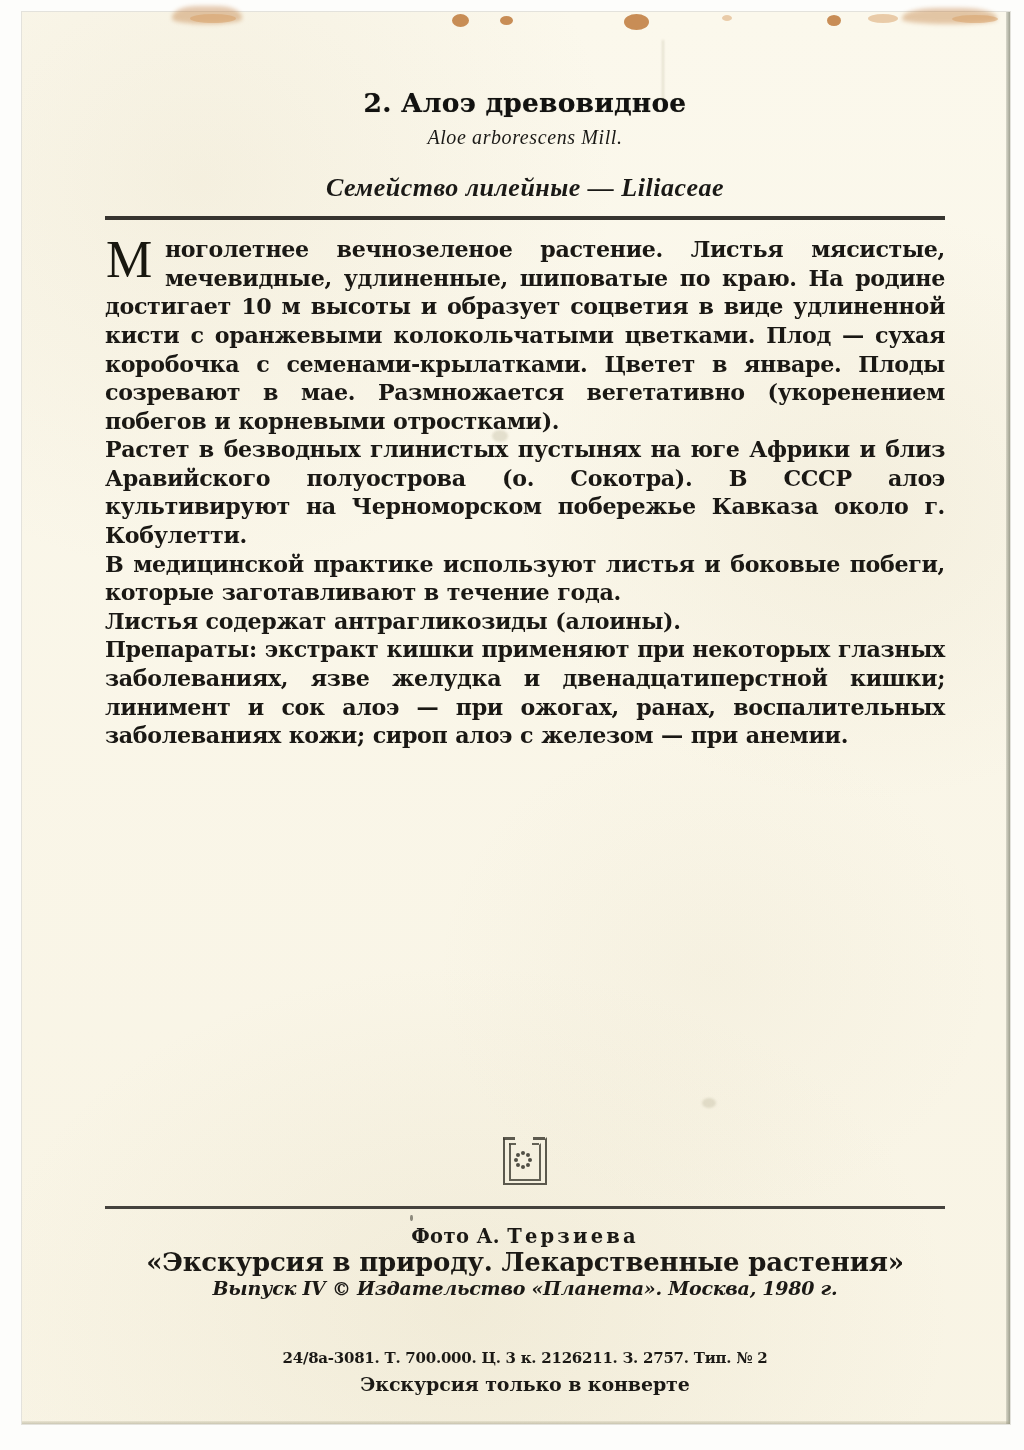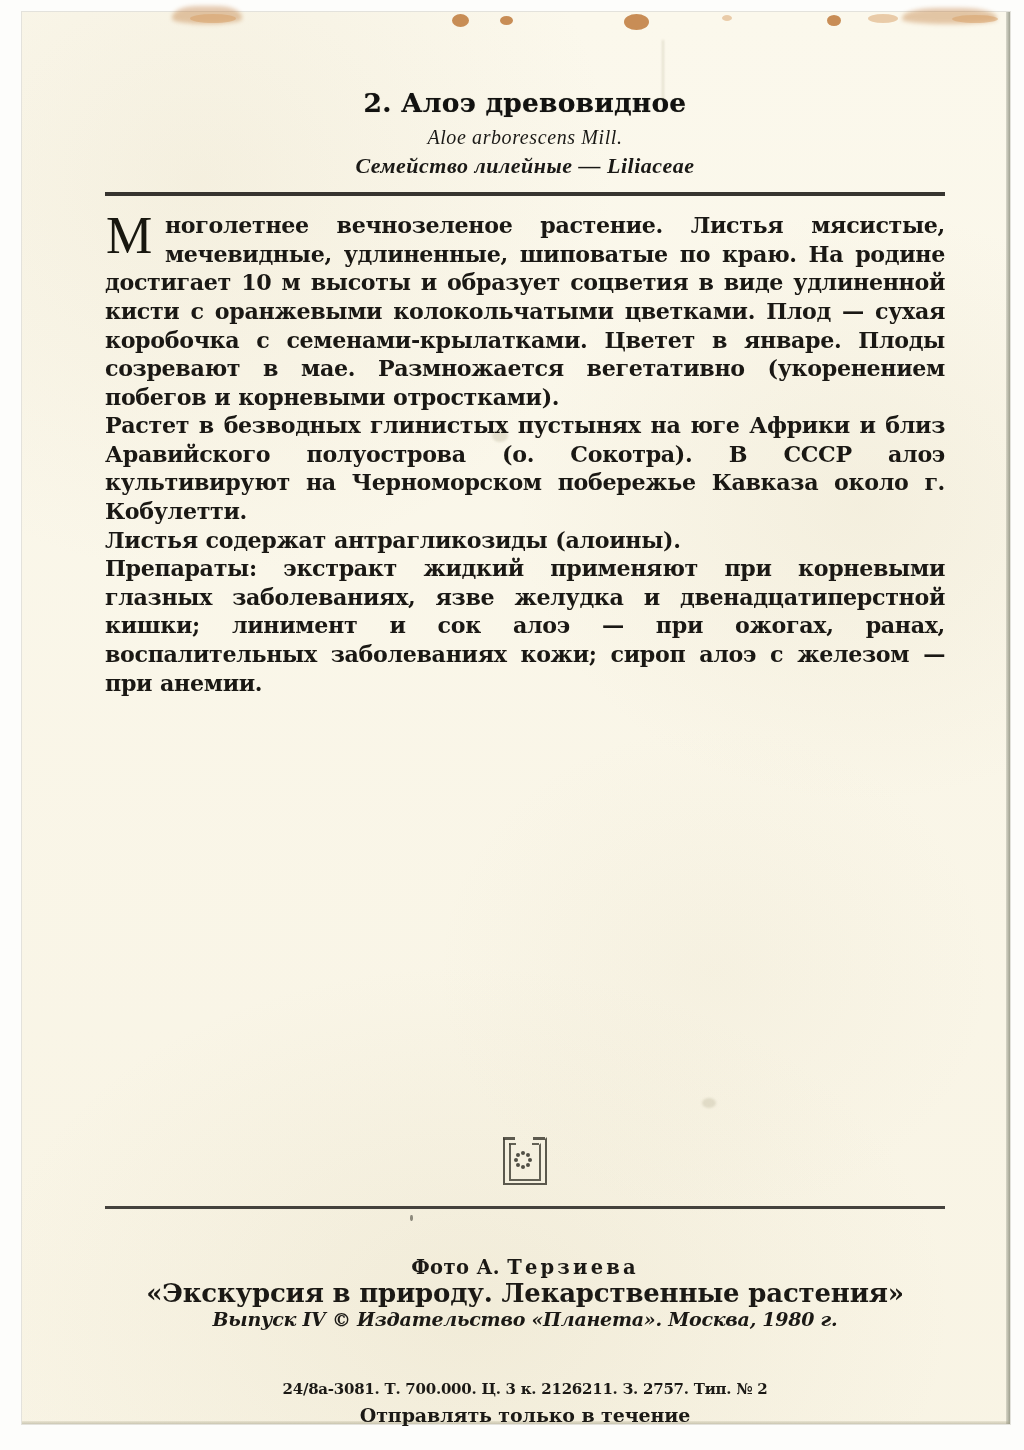--- a/index.html
+++ b/index.html
@@ -102,25 +102,25 @@
   .latin {
     margin-top: 9px;
     font-family: "Liberation Serif", "DejaVu Serif", serif;
     font-style: italic;
     font-size: 20px;
     letter-spacing: 0.6px;
     color: #1a1916;
   }
 
   .family {
-    margin-top: 4px;
+    margin-top: 24px;
     font-family: "Liberation Serif", "DejaVu Serif", serif;
     font-style: italic;
     font-weight: 700;
-    font-size: 22px;
+    font-size: 26px;
     letter-spacing: 0.5px;
     color: #1a1916;
   }
 
   .rule-thick {
     margin-top: 13px;
     height: 4px;
     background: #262420;
     opacity: 0.92;
   }
@@ -218,21 +218,21 @@
     width: 840px;
     height: 2.5px;
     background: #2b2925;
     opacity: 0.88;
   }
 
   
   .footer {
     position: absolute;
     left: 0;
-    top: 1243px;
+    top: 1212px;
     width: 840px;
     text-align: center;
     font-family: "DejaVu Serif", "Liberation Serif", serif;
     font-weight: 700;
     color: #1b1915;
   }
 
   .photo-credit {
     font-size: 19.5px;
     letter-spacing: 0.4px;
@@ -308,22 +308,23 @@
         <div class="title">2. Алоэ древовидное</div>
         <div class="latin">Aloe arborescens Mill.</div>
         <div class="family">Семейство лилейные — Liliaceae</div>
       </div>
 
       <div class="rule-thick"></div>
 
       <div class="body">
         <p><span class="dropcap">М</span><span>ноголетнее вечнозеленое растение. Листья мясистые, мечевидные, удлиненные, шиповатые по краю. На родине достигает 10 м высоты и образует соцветия в виде удлиненной кисти с оранжевыми колокольчатыми цветками. Плод — сухая коробочка с семенами-крылатками. Цветет в январе. Плоды созревают в мае. Размножается вегетативно (укоренением побегов и корневыми отростками).</span></p>
         <p>Растет в безводных глинистых пустынях на юге Африки и близ Аравийского полуострова (о. Сокотра). В СССР алоэ культивируют на Черноморском побережье Кавказа около г. Кобулетти.</p>
+        <p>В медицинской практике используют листья и боковые побеги, которые заготавливают в течение года.</p>
         <p>Листья содержат антрагликозиды (алоины).</p>
-        <p>Препараты: экстракт жидкий применяют при корневыми глазных заболеваниях, язве желудка и двенадцатиперстной кишки; линимент и сок алоэ — при ожогах, ранах, воспалительных заболеваниях кожи; сироп алоэ с железом — при анемии.</p>
+        <p>Препараты: экстракт кишки применяют при некоторых глазных заболеваниях, язве желудка и двенадцатиперстной кишки; линимент и сок алоэ — при ожогах, ранах, воспалительных заболеваниях кожи; сироп алоэ с железом — при анемии.</p>
       </div>
 
       <div class="stampbox-wrap">
         <div class="stampbox">
           <div class="sb-outer"></div>
           <div class="sb-outer-topl"></div>
           <div class="sb-outer-topr"></div>
           <div class="sb-inner"></div>
           <div class="sb-inner-topl"></div>
           <div class="sb-inner-topr"></div>
@@ -341,18 +342,18 @@
       </div>
 
       <div class="rule-thin"></div>
       <div class="ink-dot"></div>
 
       <div class="footer">
         <div class="photo-credit"><span>Фото А. </span><span class="spaced">Терзиева</span></div>
         <div class="series">«Экскурсия в природу. Лекарственные растения»</div>
         <div class="imprint1">Выпуск IV © Издательство «Планета». Москва, 1980 г.</div>
         <div class="imprint2">24/8а-3081. Т. 700.000. Ц. 3 к. 2126211. З. 2757. Тип. № 2</div>
-        <div class="mail-note">Отправлять только в течение</div>
+        <div class="mail-note">Экскурсия только в конверте</div>
       </div>
 
     </div>
   </div>
 </div>
 
 </body></html>

